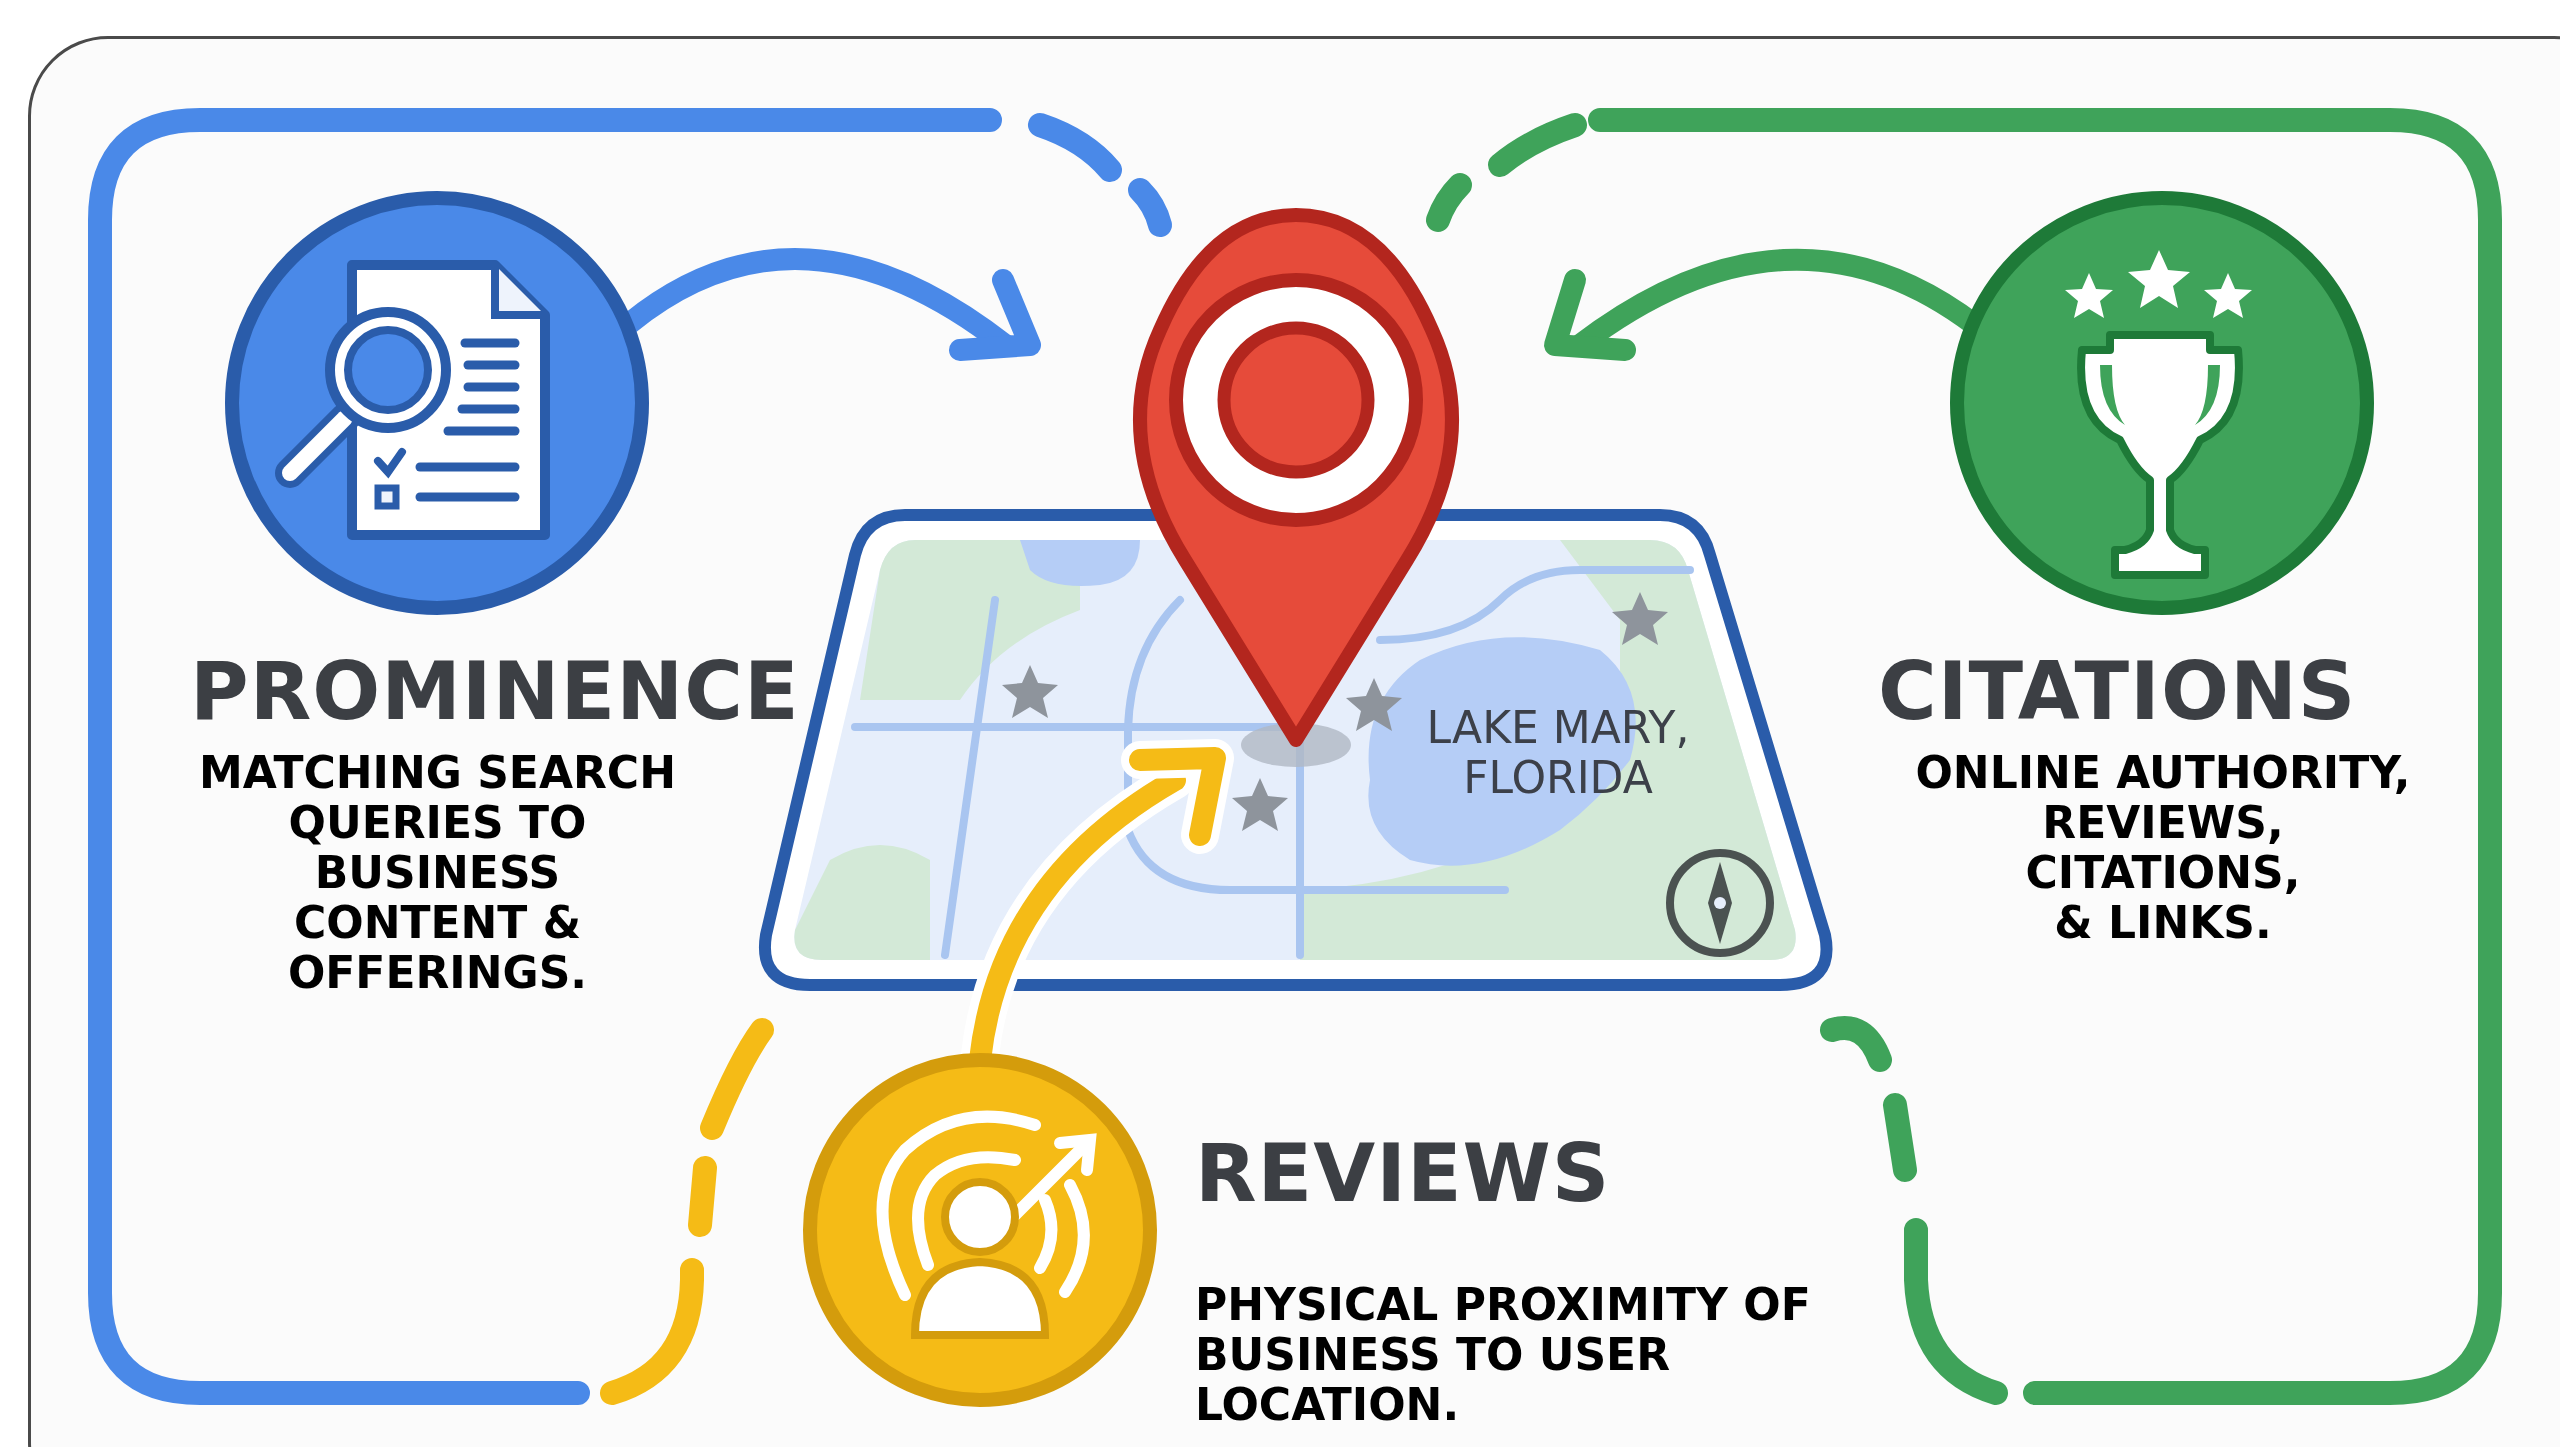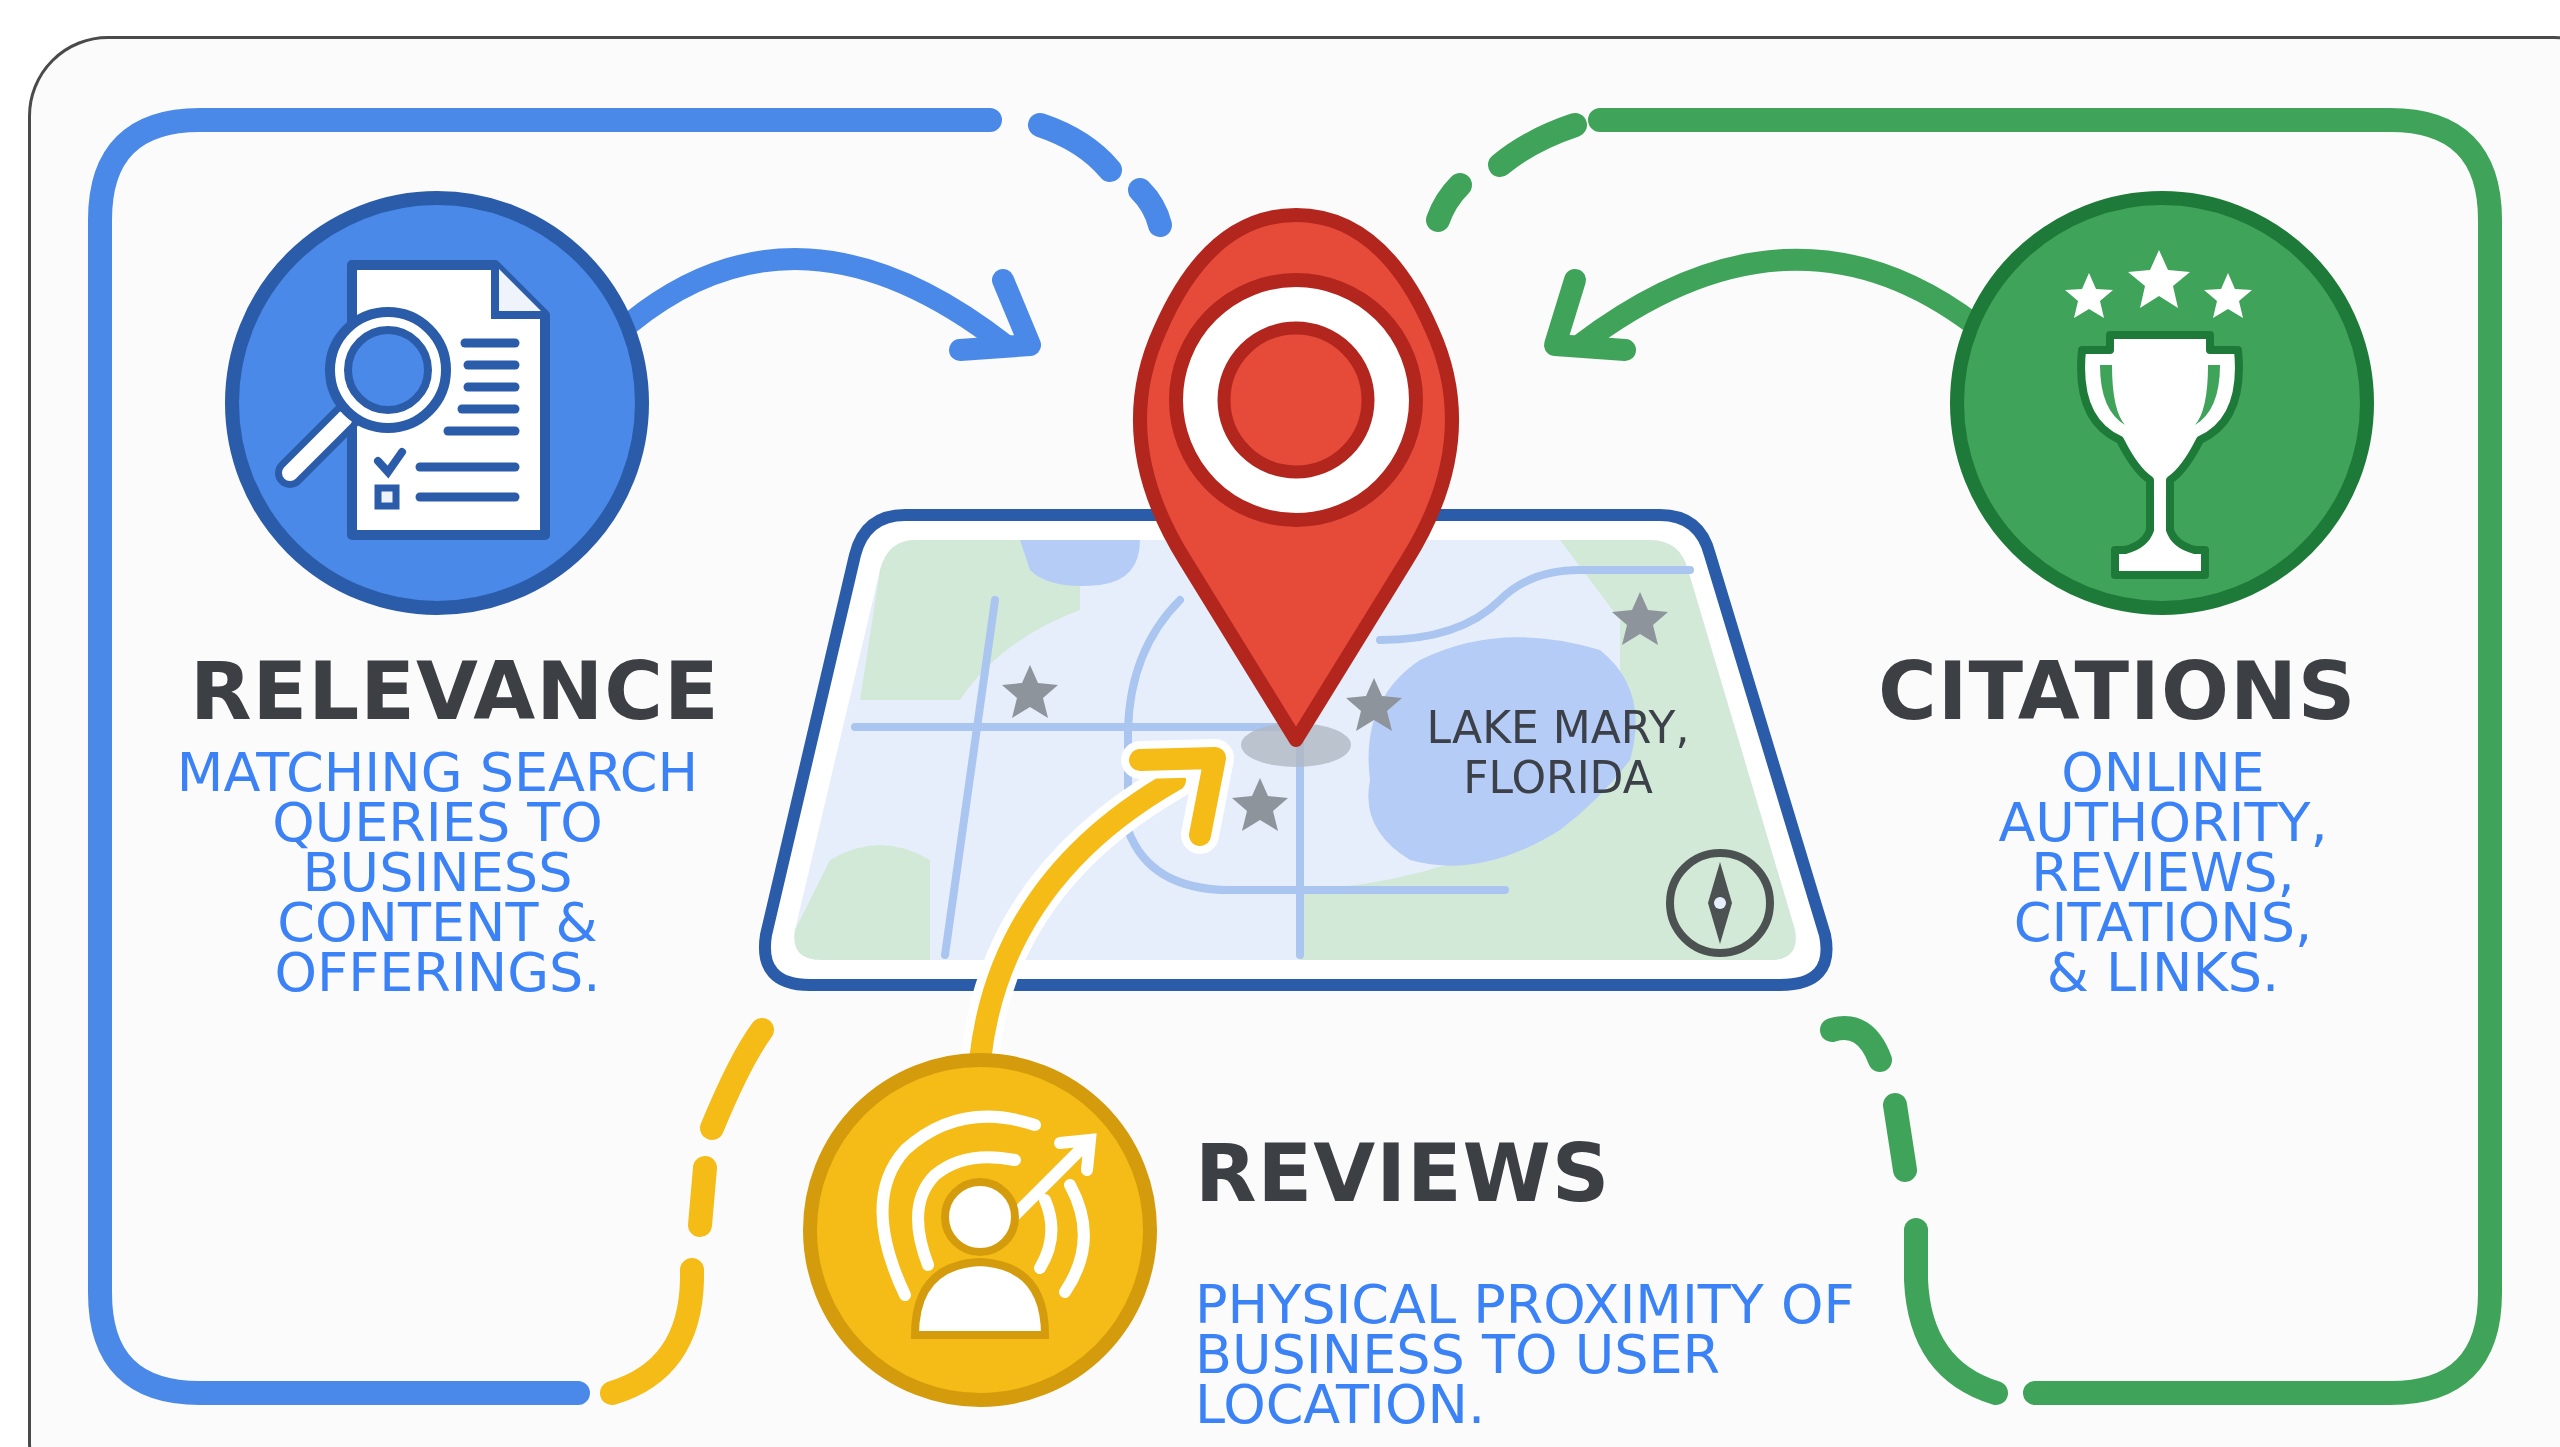--- a/index.html
+++ b/index.html
@@ -1,20 +1,20 @@
 <!DOCTYPE html>
 <html><head>
 <meta charset="utf-8">
 <style>
   html, body { margin: 0; padding: 0; background: #ffffff; }
   body { width: 2560px; height: 1447px; position: relative; overflow: hidden; font-family: "DejaVu Sans", "Liberation Sans", sans-serif; }
   .card { position: absolute; left: 28px; top: 36px; width: 2600px; height: 1480px; border: 3px solid #4a4a4a; border-radius: 80px; background: #fbfbfb; }
   svg.art { position: absolute; left: 0; top: 0; }
   .title { position: absolute; font-weight: bold; color: #3c3f44; font-size: 80px; letter-spacing: 1px; white-space: nowrap; }
-  .desc { position: absolute; color: #3b82f6; font-size: 54px; line-height: 50px; white-space: pre-line; }
+  .desc { position: absolute; color: #000000; font-size: 44px; line-height: 50px; white-space: pre-line; font-weight: bold; }
   .center { text-align: center; }
   .map-label { position: absolute; color: #3c4049; font-weight: normal; font-size: 44px; line-height: 50px; text-align: center; white-space: pre-line; }
 </style>
 </head>
 <body>
 
 <div class="card"></div>
 
 <svg class="art" width="2560" height="1447" viewBox="0 0 2560 1447">
 
@@ -137,21 +137,21 @@
     <path d="M915,1335 Q915,1265 980,1262 Q1045,1265 1045,1335 Z" fill="#ffffff" stroke="#d49c0c" stroke-width="8"></path>
   </g>
 
   <g>
     <path d="M1296,740 L1185,560 Q1110,440 1160,330 Q1210,215 1296,215 Q1382,215 1432,330 Q1482,440 1407,560 Z" fill="#e64b3a" stroke="#b3261e" stroke-width="14" stroke-linejoin="round"></path>
     <circle cx="1296" cy="400" r="120" fill="#ffffff" stroke="#b3261e" stroke-width="14"></circle>
     <circle cx="1296" cy="400" r="72" fill="#e64b3a" stroke="#b3261e" stroke-width="13"></circle>
   </g>
 </svg>
 
-<div class="title" style="left:190px; top:645px;">RELEVANCE</div>
+<div class="title" style="left:190px; top:645px;">PROMINENCE</div>
 <div class="desc center" style="left:165px; top:748px; width:545px;">MATCHING SEARCH
 QUERIES TO BUSINESS
 CONTENT &amp; OFFERINGS.</div>
 
 <div class="title" style="left:1878px; top:645px;">CITATIONS</div>
 <div class="desc center" style="left:1908px; top:748px; width:510px;">ONLINE AUTHORITY,
 REVIEWS, CITATIONS,
 &amp; LINKS.</div>
 
 <div class="title" style="left:1195px; top:1127px;">REVIEWS</div>

